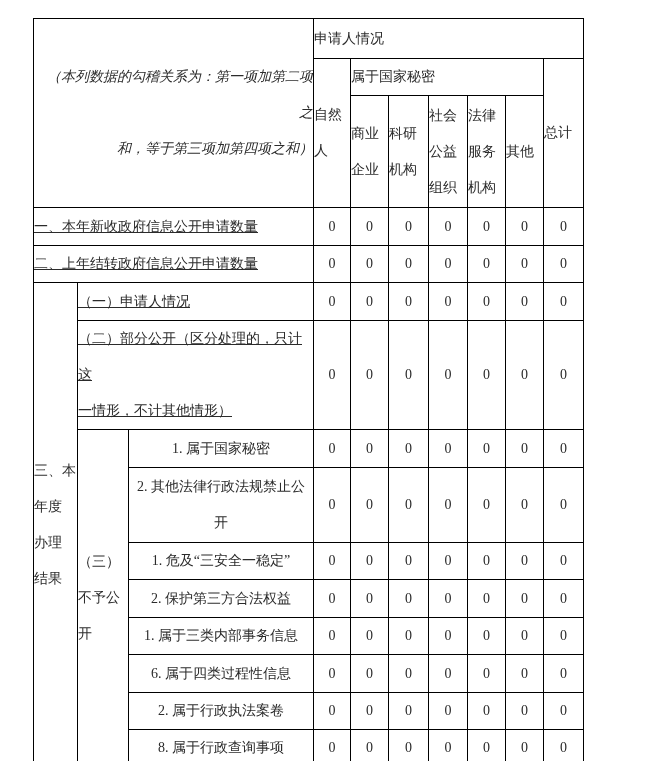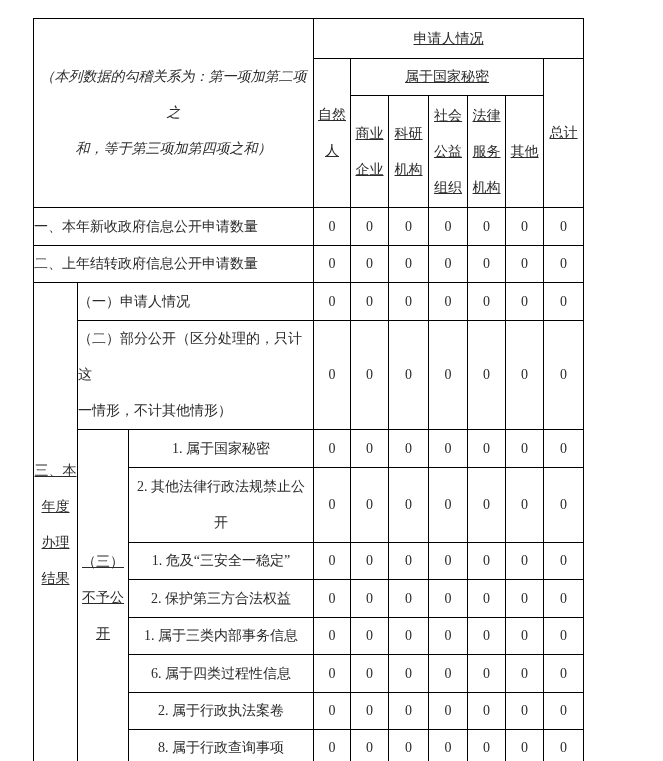--- a/index.html
+++ b/index.html
@@ -22,42 +22,42 @@
     border: 1.5px solid #000000;
     font-size: 14px;
     color: #2b2b2b;
     vertical-align: middle;
     white-space: pre-line;
     line-height: 36px;
     padding: 0;
     overflow: hidden;
   }
   td.hdr {
-    text-align: center;
-    text-decoration: underline;
+    text-align: left;
   }
   td.lbl {
     text-align: left;
     padding-left: 9px;
     padding-right: 4px;
+    text-decoration: underline;
   }
   td.item {
     text-align: center;
     padding-left: 4px;
     padding-right: 2px;
   }
   td.num {
     text-align: center;
     line-height: normal;
     font-size: 14px;
     color: #4a4a4a;
   }
   td.note {
     font-style: italic;
-    text-align: center;
+    text-align: right;
     padding-left: 6px;
     padding-right: 4px;
     font-size: 14px;
     color: #222222;
   }
 </style>
 </head>
 <body>
 
 <table class="report">

